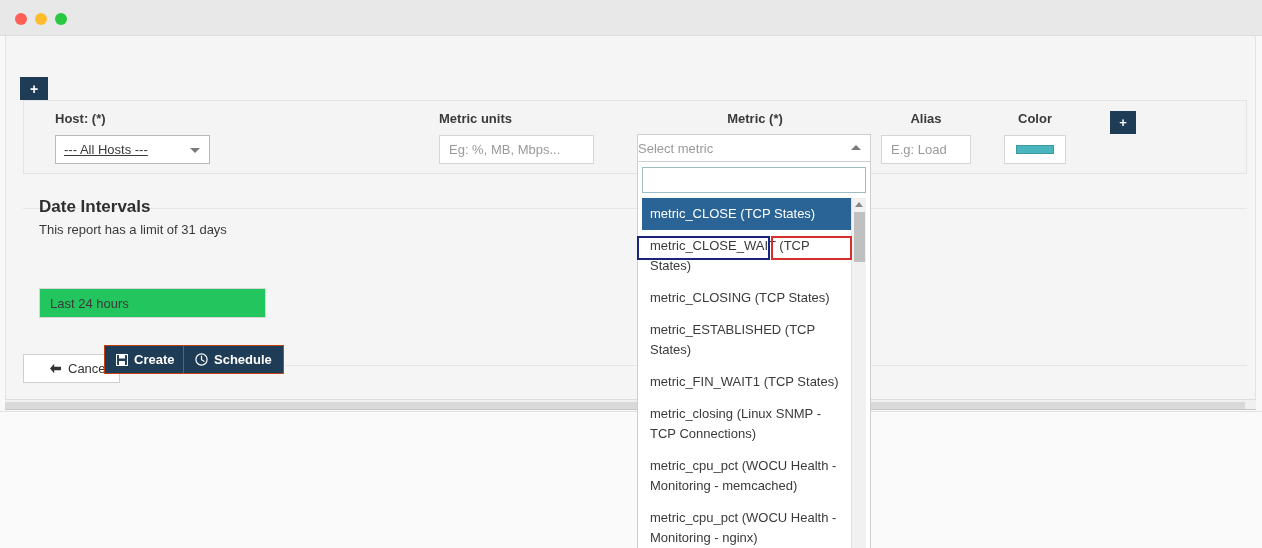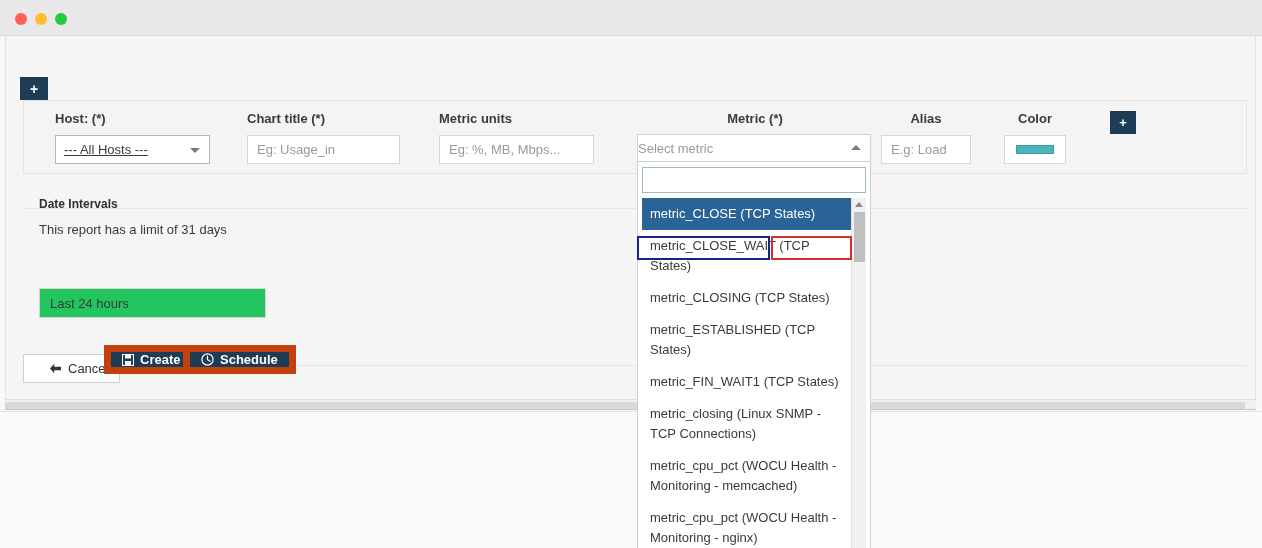--- a/index.html
+++ b/index.html
@@ -232,21 +232,21 @@
   .anno.blue { border: 2px solid #1a237e; }
   .anno.red  { border: 2px solid #d32f2f; }
 
   
   .divider {
     position: absolute;
     height: 1px; background: #e6e6e6;
   }
   .section-title {
     position: absolute;
-    font-size: 12px; font-weight: bold; color: #2f2f2f;
+    font-size: 17px; font-weight: bold; color: #2f2f2f;
   }
   .section-sub {
     position: absolute;
     font-size: 13px; color: #3a3a3a;
   }
   .date-input {
     position: absolute;
     left: 39px; top: 252px;
     width: 227px; height: 30px;
     background: #22c55e;
@@ -269,21 +269,21 @@
     padding: 0 11px;
     white-space: nowrap;
   }
   .btn-cancel {
     background: #ffffff;
     border: 1px solid #cfcfcf;
     color: #333333;
   }
   .btn-primary {
     background: #1f3c56;
-    border: 7px solid #c2410c;
+    border: 1px solid #c2410c;
     color: #ffffff;
     font-weight: bold;
   }
   .ic { display: inline-flex; align-items: center; }
 
   
   .hscroll {
     position: absolute;
     left: 5px; top: 363px;
     width: 1251px; height: 11px;
@@ -324,24 +324,20 @@
   <div class="series-box">
 
     <div class="field" style="left:31px; top:10px; width:175px;">
       <div class="field-label">Host: (*)</div>
       <div class="select-box" style="width:155px;">
         <span>--- All Hosts ---</span>
         <span class="caret-down"></span>
       </div>
     </div>
 
-    <div class="field" style="left:223px; top:10px; width:175px;">
-      <div class="field-label">Chart title (*)</div>
-      <div class="input-box" style="width:153px;">Eg: Usage_in</div>
-    </div>
 
     <div class="field" style="left:415px; top:10px; width:180px;">
       <div class="field-label">Metric units</div>
       <div class="input-box" style="width:155px;">Eg: %, MB, Mbps...</div>
     </div>
 
     <div class="field" style="left:614px; top:10px; width:234px;">
       <div class="field-label center-label">Metric (*)</div>
     </div>
 

